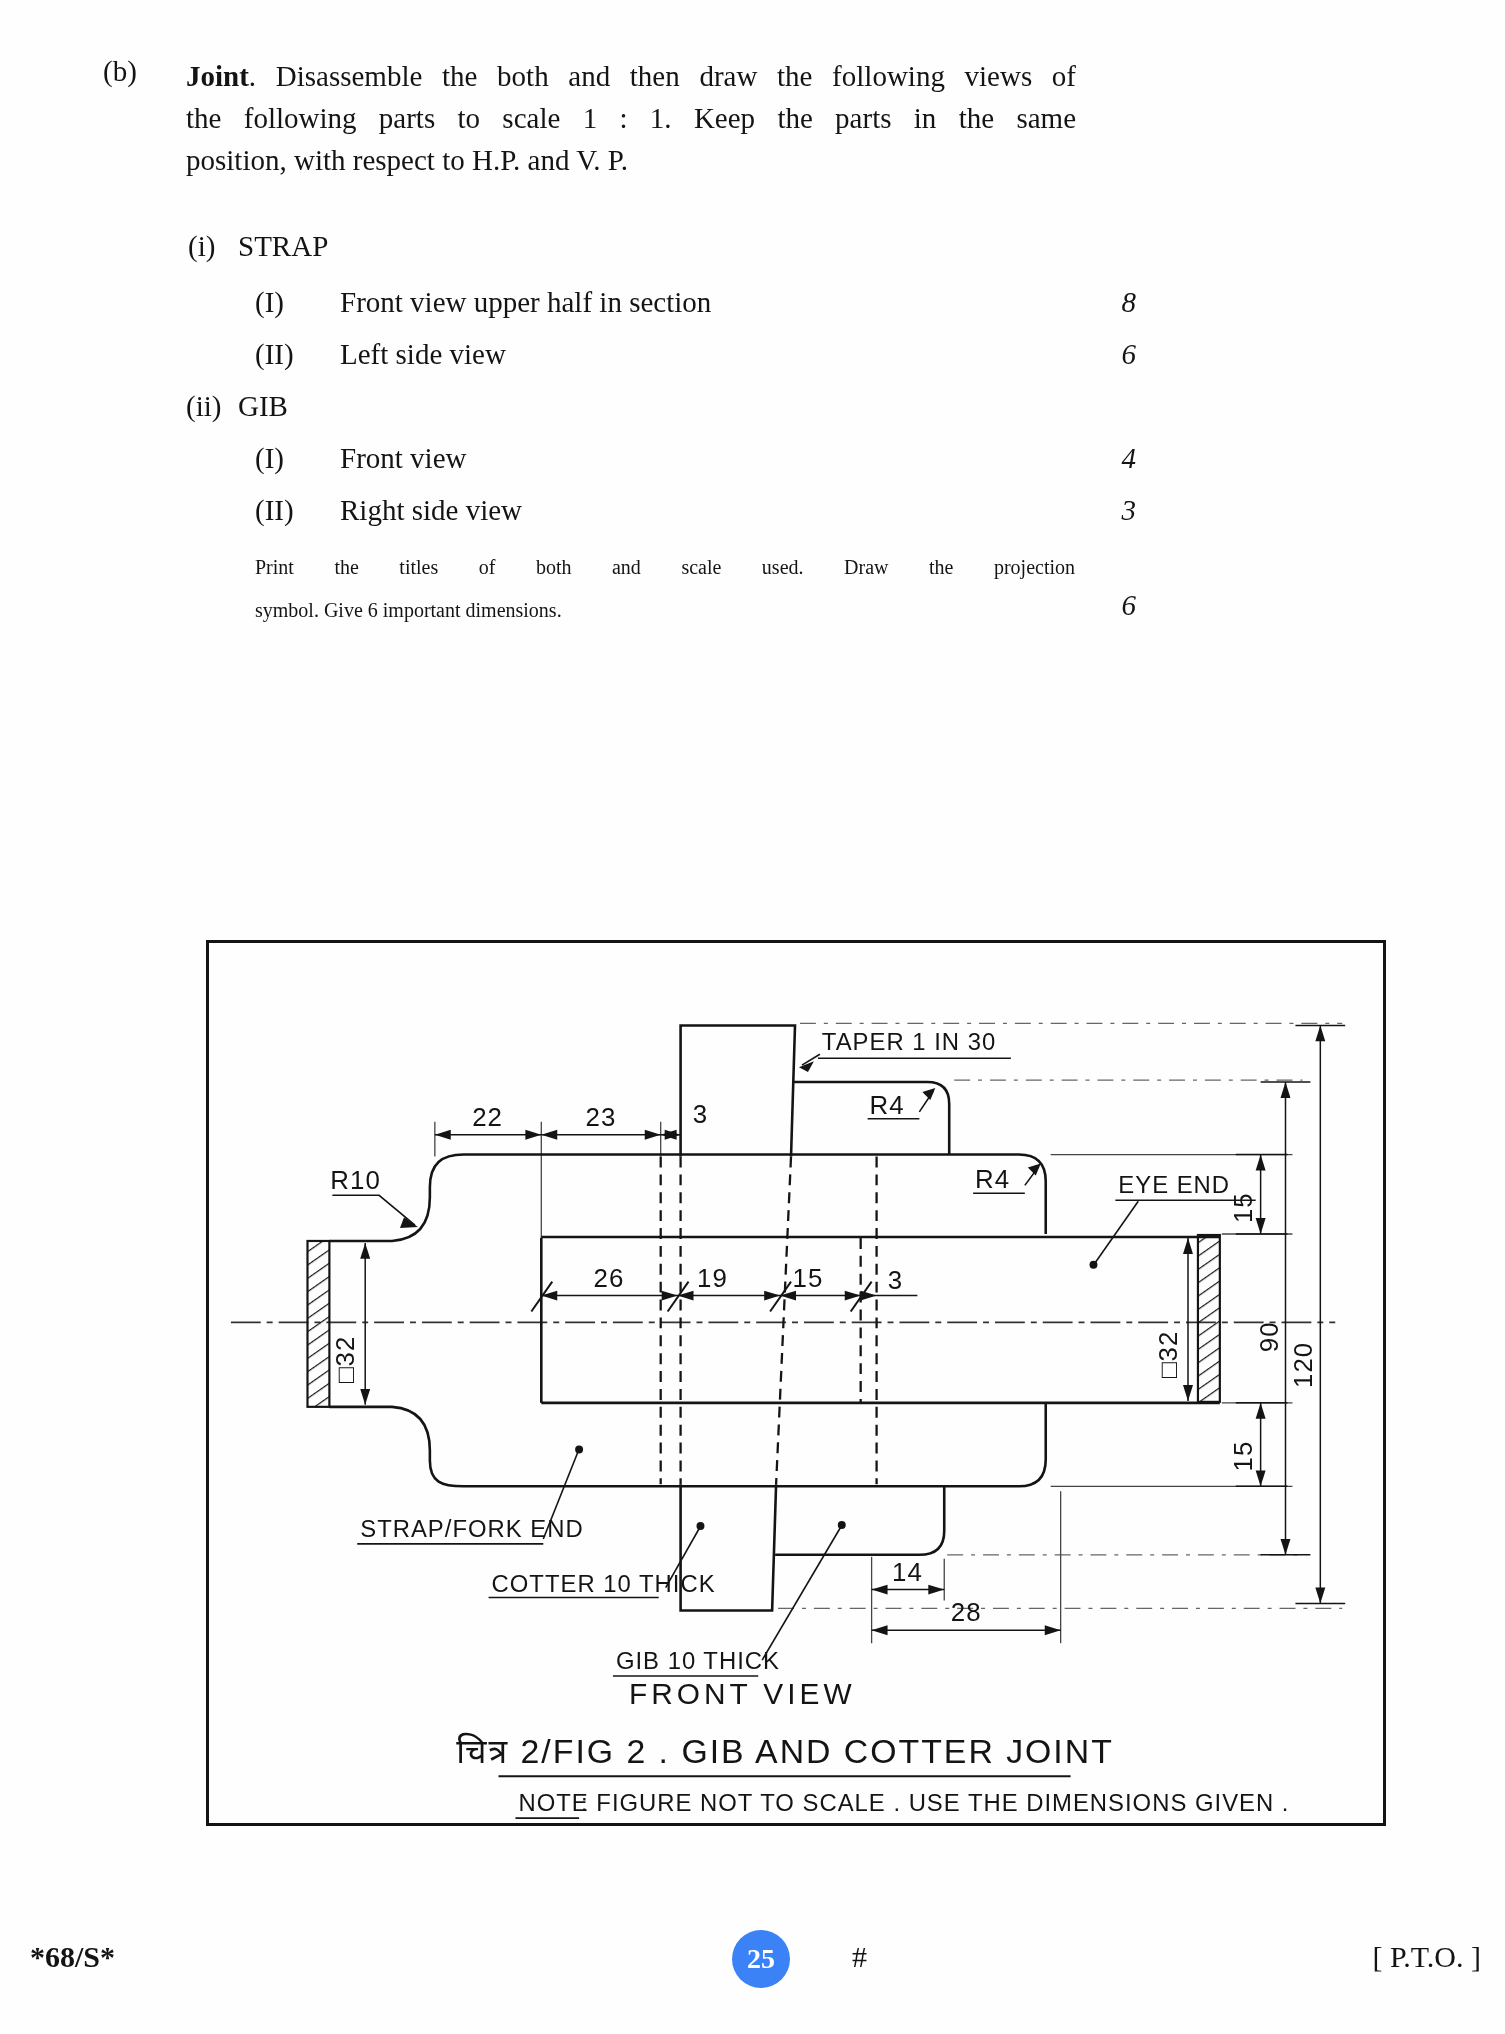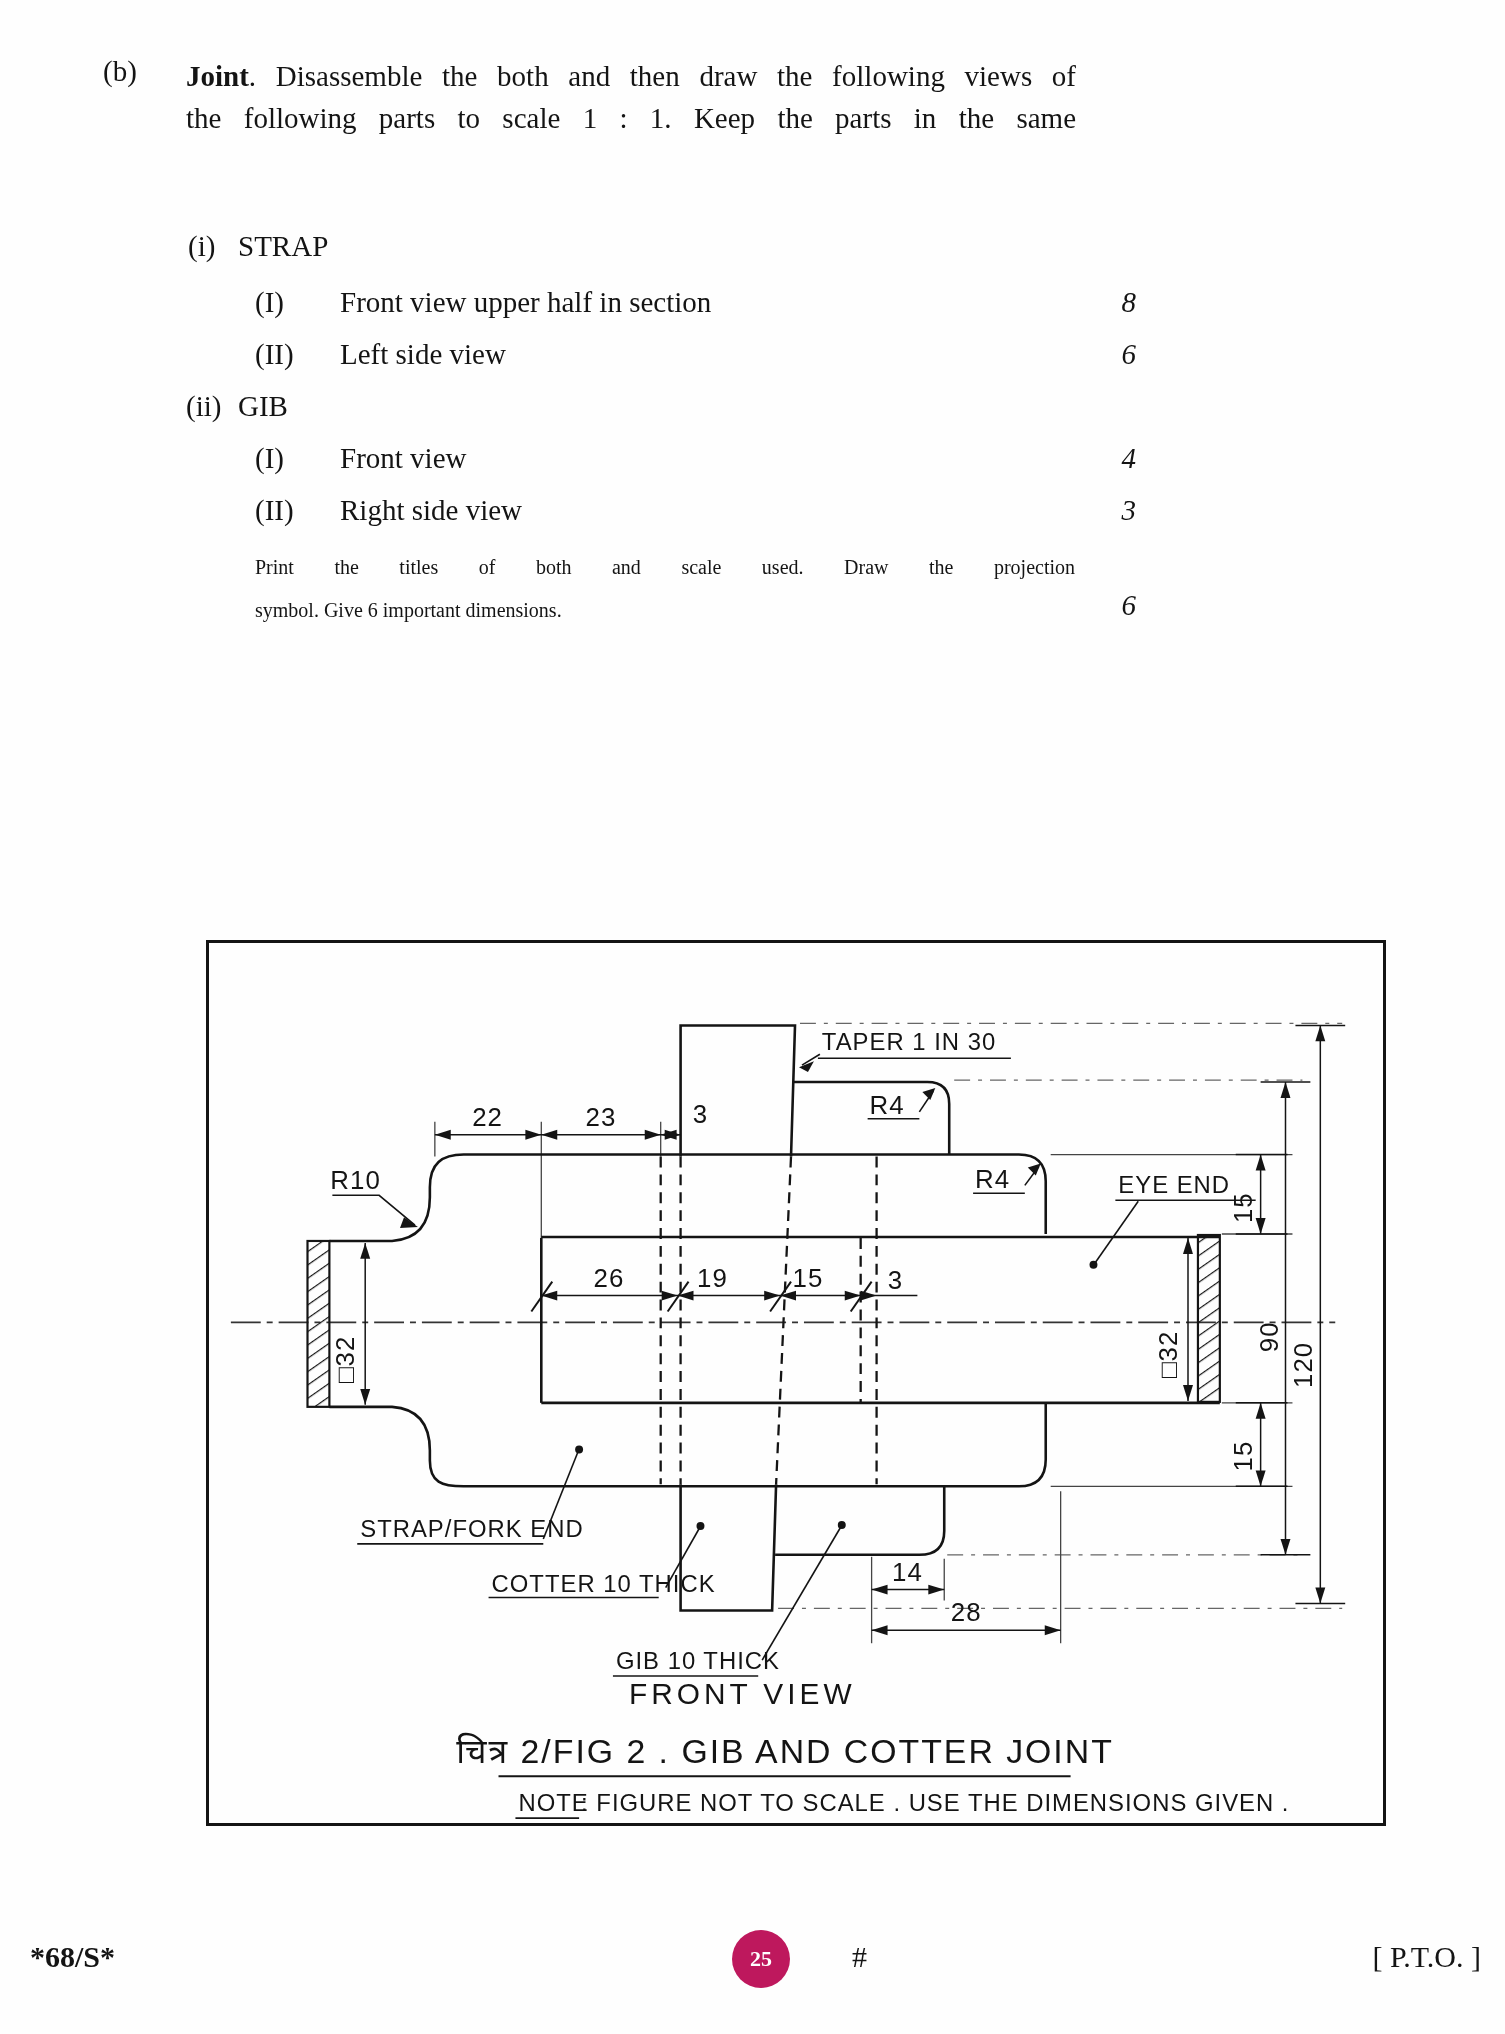--- a/index.html
+++ b/index.html
@@ -22,40 +22,41 @@
   .pprint .jline { text-align:justify; text-align-last:justify; }
   .pmarks { position:absolute; left:1100px; top:589px; width:36px; text-align:right; font-size:29px; font-style:italic; }
   .figbox {
     position:absolute; left:206px; top:940px; width:1180px; height:886px;
     border:3px solid #141414; box-sizing:border-box; background:#fefefe;
   }
   .figbox svg { display:block; width:100%; height:100%; }
   .footer { position:absolute; left:0; top:1930px; width:1505px; height:70px; font-size:30px;padding-left:16px; }
   .fleft  { position:absolute; left:30px; top:10px; font-weight:bold; }
   .fpage  { position:absolute; left:732px; top:0px; width:58px; height:58px; border-radius:50%;
-            background:#be185d; color:#fff; font-weight:bold; font-size:22px;
+            background:#3b82f6; color:#fff; font-weight:bold; font-size:28px;
             display:flex; align-items:center; justify-content:center; }
   .fhash  { position:absolute; left:852px; top:10px; }
   .fright { position:absolute; right:40px; top:10px; font-weight:normal; }
   svg text { font-family:"Liberation Sans", sans-serif; fill:#141414; }
   .lab  { font-size:24px; letter-spacing:1px; }
   .lab2 { font-size:26px; letter-spacing:1px; }
   .dimn { font-size:26px; letter-spacing:1px; }
   .capv { font-size:30px; letter-spacing:4px; }
   .capt { font-size:34px; letter-spacing:2px; }
   .capn { font-size:24px; letter-spacing:1px; }
 </style>
 </head>
 <body>
 
 <div class="qlabel">(b)</div>
 
 <div class="qpara">
   <div class="jline"><b>Joint</b><span>. Disassemble the both and then draw the following views of</span></div>
   <div class="jline">the following parts to scale 1 : 1. Keep the parts in the same</div>
+  <div class="lline">position, with respect to H.P. and V. P.</div>
 </div>
 
 <div class="list">
   <div class="lrow" style="top:230px">
     <span class="num1">(i)</span>
     <span class="ttl1">STRAP</span>
   </div>
   <div class="lrow" style="top:286px">
     <span class="num2">(I)</span>
     <span class="txt2">Front view upper half in section</span>

